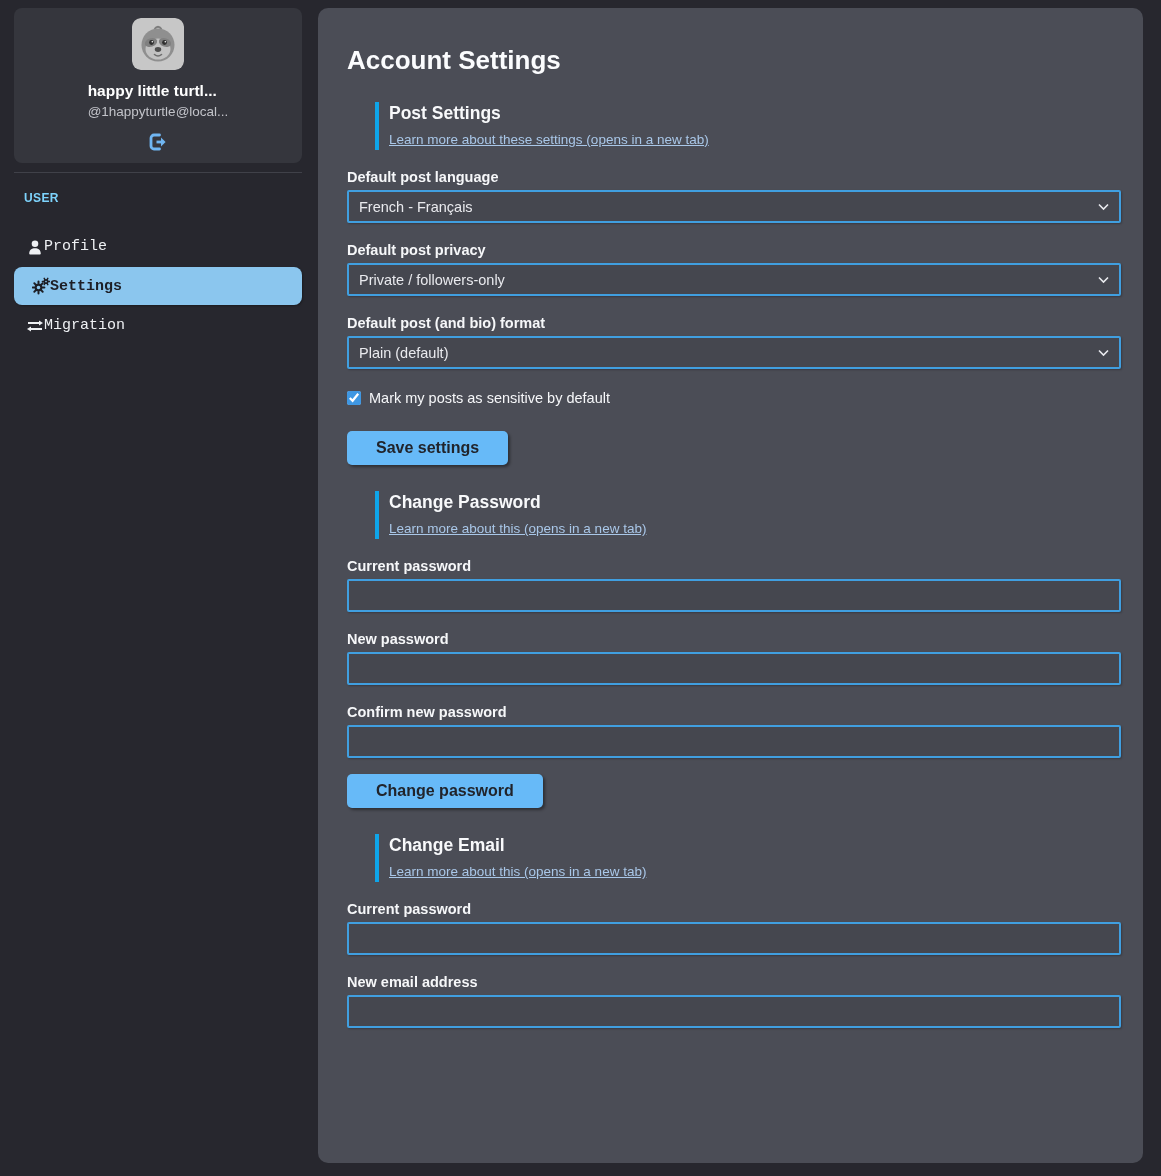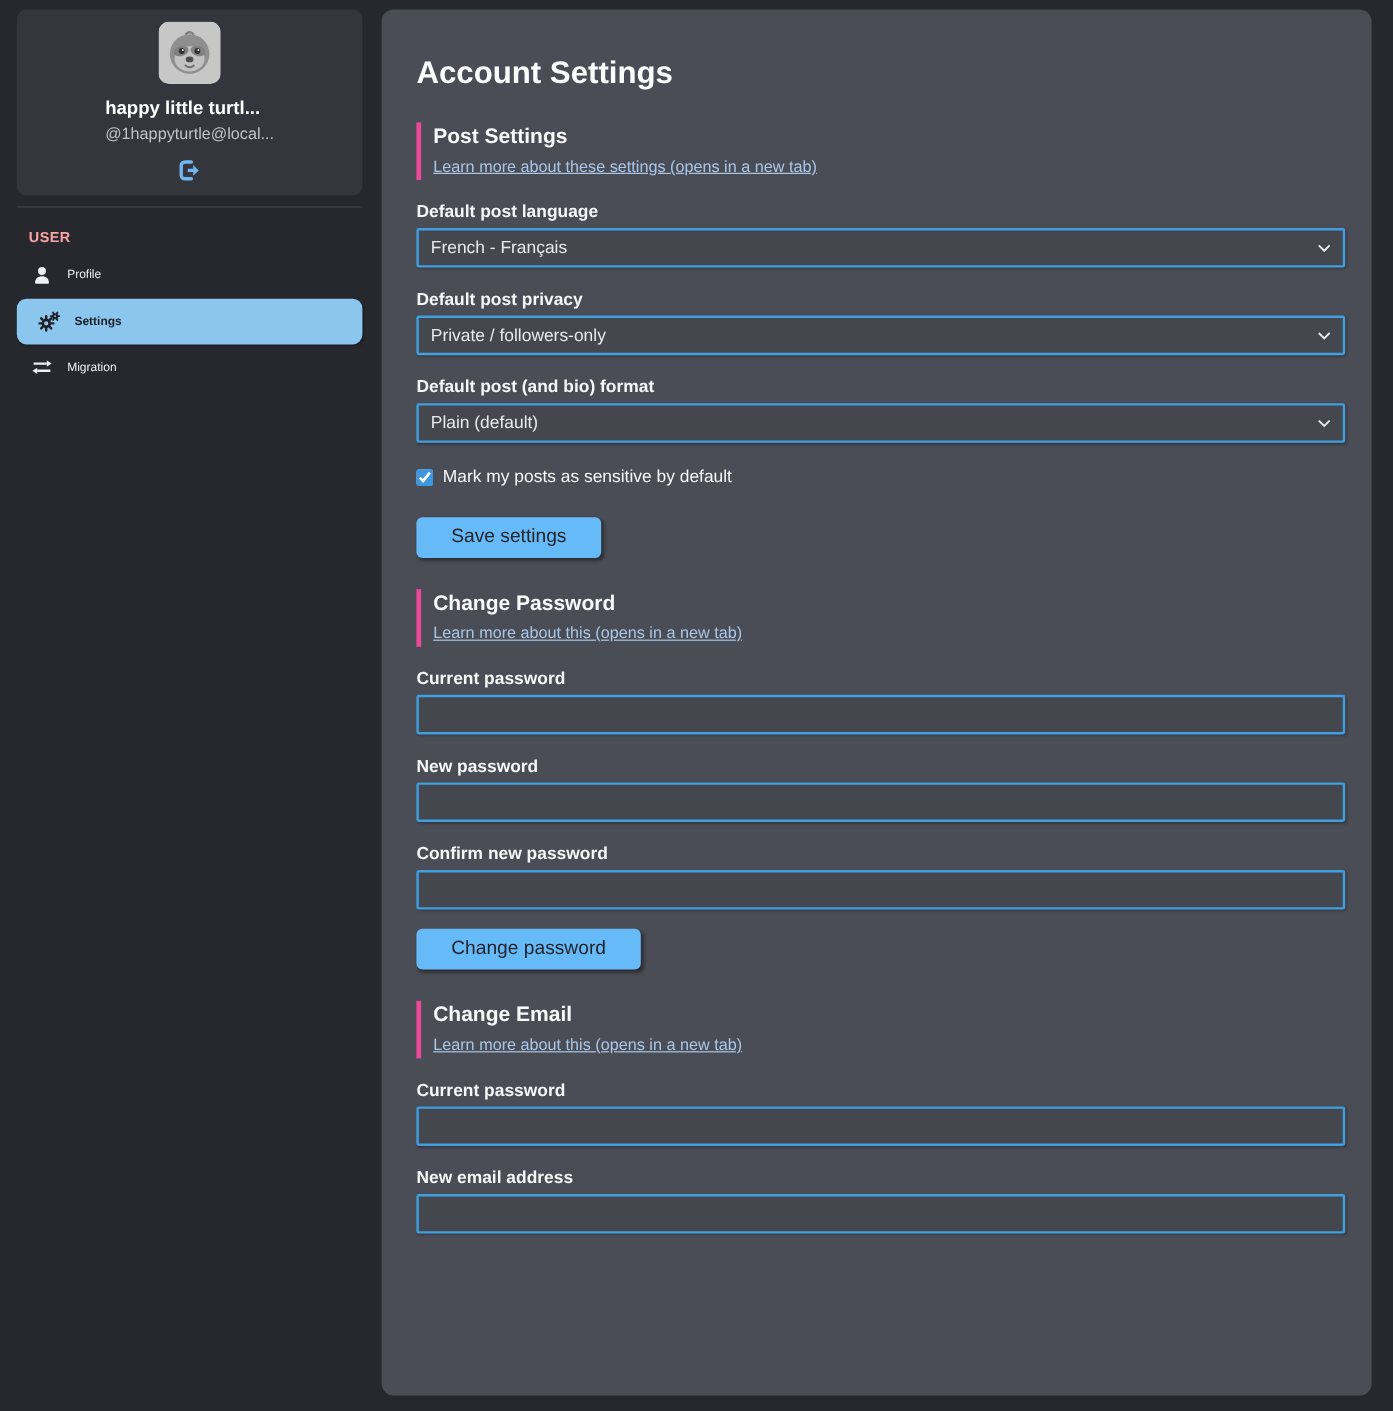--- a/index.html
+++ b/index.html
@@ -17,40 +17,40 @@
   .user-card {
     background:#35363d; border-radius:8px; padding:10px;
     display:flex; align-items:center; gap:12px;flex-direction:column;
   }
   .avatar { width:52px; height:52px; border-radius:8px; overflow:hidden; flex-shrink:0; }
   .user-text { flex:1; min-width:0; }
   .user-name { color:#ffffff; font-weight:bold; font-size:15.5px; white-space:nowrap; overflow:hidden; }
   .user-handle { color:#c2c3c9; font-size:13.5px; margin-top:4px; white-space:nowrap; overflow:hidden; }
   .logout-btn { flex-shrink:0; margin-right:2px; cursor:pointer; display:flex; }
   .sidebar-divider { border:none; border-top:1px solid #404149; margin:9px 0 0 0; }
-  .nav-label { color:#fca5a5; font-size:12px; font-weight:bold; letter-spacing:.4px; margin:18px 0 9px 10px; }
+  .nav-label { color:#7dd3fc; font-size:12px; font-weight:bold; letter-spacing:.4px; margin:18px 0 26px 10px; }
   .nav-item {
-    display:flex; align-items:center; gap:12px;
+    display:flex; align-items:center; 
     padding:7px 11px; margin-bottom:5px; border-radius:8px;
-    color:#eef0f3; font-size:10px; cursor:pointer;
+    color:#eef0f3; font-size:15px; cursor:pointer;font-family:Liberation Mono, monospace;
   }
   .nav-item.selected {
     background:#8bc6ee; color:#1d1e25; font-weight:bold; padding:10px 17px;
     box-shadow:1px 1px 2px rgba(0,0,0,.3);
   }
   .nav-icon { width:19px; display:flex; justify-content:center; align-items:center; }
 
   
   .panel {
     flex:1; background:#4b4d56; border-radius:10px;
     padding:24px 22px 27px 29px;
   }
   h1.page-title { color:#fbfcfe; font-size:26px; margin:13px 0 0 0; }
 
-  .section-header { border-left:4px solid #ec4899; padding:1px 0 2px 10px; margin-top:26px; }
+  .section-header { border-left:4px solid #0ea5e9; padding:1px 0 2px 10px; margin-top:26px;margin-left:28px; }
   .section-header h2 { color:#f8f9fb; font-size:17.5px; margin:0 0 6px 0; }
   a.learn-link { color:#a9c7e8; font-size:13.5px; text-decoration:underline; }
 
   .field { margin-top:19px; }
   .field label { display:block; color:#f6f7f9; font-size:14.5px; font-weight:bold; margin-bottom:5px; }
   .control {
     display:block; width:774px; height:33px;
     background:#45474f; border:2px solid #409fe0; border-radius:2px;
     color:#e9eaee; font-size:14.5px; padding:0 10px;
     font-family:"Liberation Sans", sans-serif;
@@ -61,21 +61,21 @@
   .chevron { position:absolute; right:12px; top:50%; transform:translateY(-50%); pointer-events:none; display:flex; }
 
   .checkbox-row { margin-top:21px; display:flex; align-items:center; gap:8px; }
   .checkbox-row input { width:14px; height:14px; accent-color:#3f97e2; margin:0; cursor:pointer; }
   .checkbox-row label { color:#f6f7f9; font-size:14.5px; font-weight:normal; cursor:pointer; }
 
   button.btn {
     display:block; margin-top:25px;
     background:#67baf8; color:#21242b;
     font-family:"Liberation Sans", sans-serif;
-    font-size:16px; font-weight:normal;
+    font-size:16px; font-weight:bold;
     border:none; border-radius:5px; padding:8px 29px;
     box-shadow:2px 2px 3px rgba(0,0,0,.4);
     cursor:pointer;
   }
   button.btn.tight { margin-top:16px; }
 </style>
 </head>
 <body>
 
 <div class="app">

